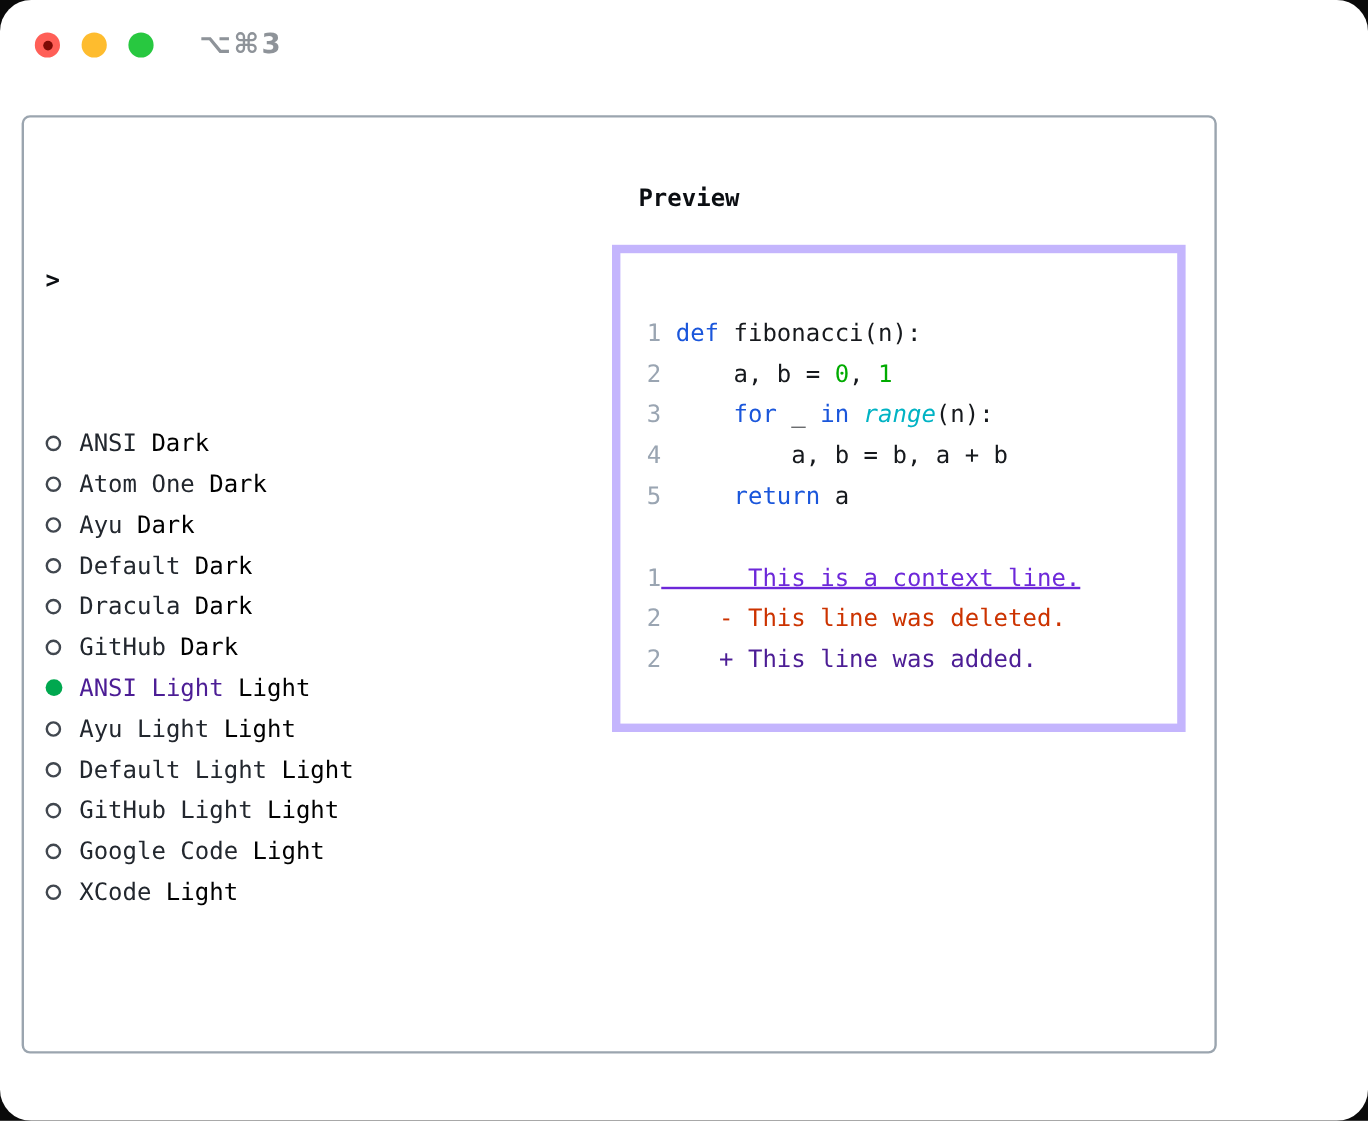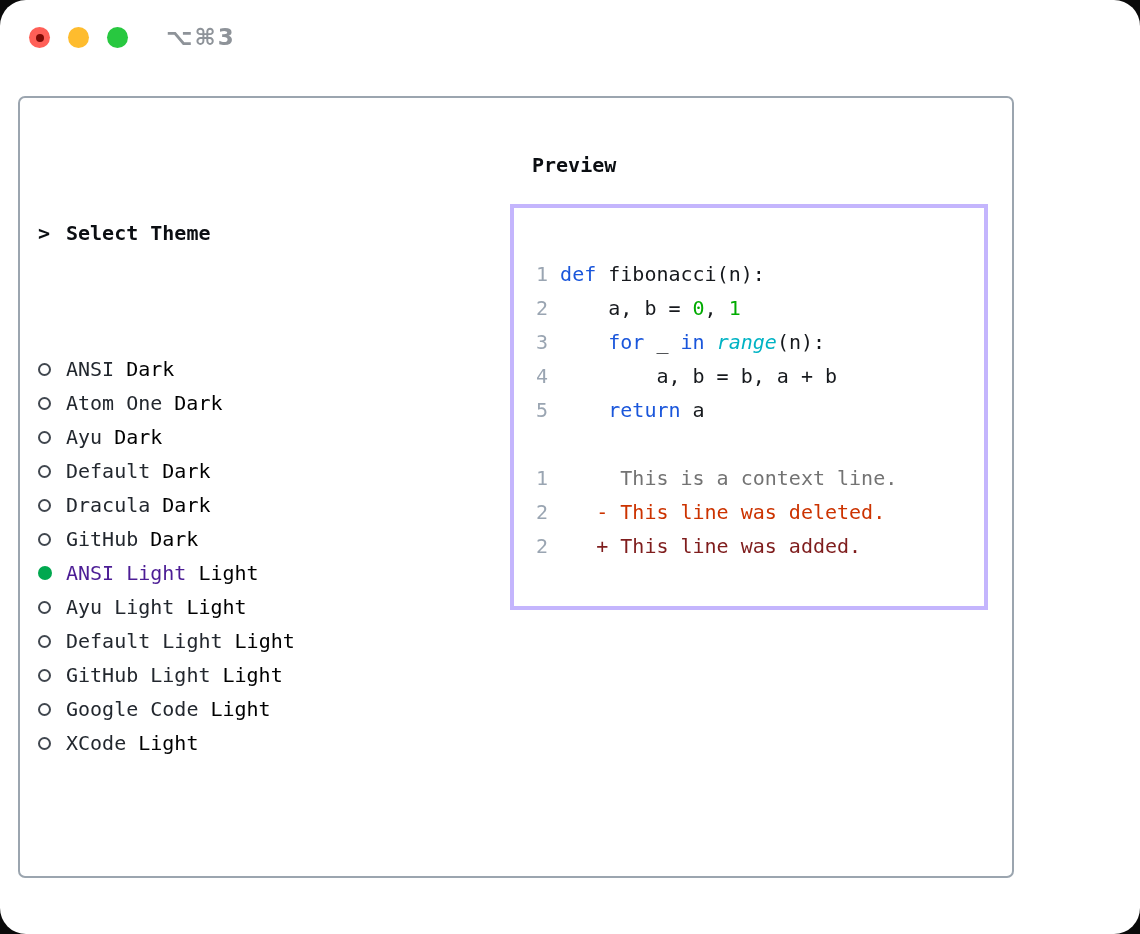--- a/index.html
+++ b/index.html
@@ -41,56 +41,55 @@
   .theme-row.selected .name{color:#4c1d95;}
   .variant{color:#000000;margin-left:12px;}
   .blank-row{height:34px;}
   
   .preview-title{
     position:absolute;left:512px;top:50px;height:34px;line-height:34px;
     font-size:20px;font-weight:700;color:#0b0e12;
   }
   .preview-box{
     position:absolute;left:490px;top:106px;width:478px;height:406px;
-    border:4px solid #c4b5fd;box-sizing:border-box;background:#fff;
+    border:7px solid #c4b5fd;box-sizing:border-box;background:#fff;
   }
   .preview-code{
     position:absolute;left:22px;top:49px;
     font-size:20px;line-height:34px;white-space:pre;
   }
   .code-line{height:34px;}
   .tok-ln{color:#9aa5b2;}
   .tok-pl{color:#16191d;}
   .tok-kw{color:#1a56db;}
   .tok-fn{color:#00b3c4;font-style:italic;}
   .tok-num{color:#00ab00;}
-  .tok-ctx{color:#737373;}
+  .tok-ctx{color:#6d28d9;text-decoration:underline;}
   .tok-del{color:#cc3300;margin-top:16px;}
-  .tok-add{color:#7f1d1d;}
+  .tok-add{color:#4c1d95;}
 </style>
 </head>
 <body>
 
 <div class="window">
 
   <div class="titlebar">
     <button class="light red">
       <span class="inner-dot"></span>
     </button>
     <button class="light yellow"></button>
     <button class="light green"></button>
     <div class="shortcut">⌥⌘3</div>
   </div>
 
   <div class="panel">
 
     <div class="left-col">
       <div class="row header-row">
         <span class="marker"><span class="caret">&gt;</span></span>
-        <span class="label">Select Theme</span>
       </div>
 
       <div id="theme-list"><div class="row theme-row"><span class="marker"><span class="dot"></span></span><span class="name">ANSI</span><span class="variant">Dark</span></div><div class="row theme-row"><span class="marker"><span class="dot"></span></span><span class="name">Atom One</span><span class="variant">Dark</span></div><div class="row theme-row"><span class="marker"><span class="dot"></span></span><span class="name">Ayu</span><span class="variant">Dark</span></div><div class="row theme-row"><span class="marker"><span class="dot"></span></span><span class="name">Default</span><span class="variant">Dark</span></div><div class="row theme-row"><span class="marker"><span class="dot"></span></span><span class="name">Dracula</span><span class="variant">Dark</span></div><div class="row theme-row"><span class="marker"><span class="dot"></span></span><span class="name">GitHub</span><span class="variant">Dark</span></div><div class="row theme-row selected"><span class="marker"><span class="dot filled"></span></span><span class="name">ANSI Light</span><span class="variant">Light</span></div><div class="row theme-row"><span class="marker"><span class="dot"></span></span><span class="name">Ayu Light</span><span class="variant">Light</span></div><div class="row theme-row"><span class="marker"><span class="dot"></span></span><span class="name">Default Light</span><span class="variant">Light</span></div><div class="row theme-row"><span class="marker"><span class="dot"></span></span><span class="name">GitHub Light</span><span class="variant">Light</span></div><div class="row theme-row"><span class="marker"><span class="dot"></span></span><span class="name">Google Code</span><span class="variant">Light</span></div><div class="row theme-row"><span class="marker"><span class="dot"></span></span><span class="name">XCode</span><span class="variant">Light</span></div></div>
 
       <div class="blank-row"></div>
 
       
 
       
 

